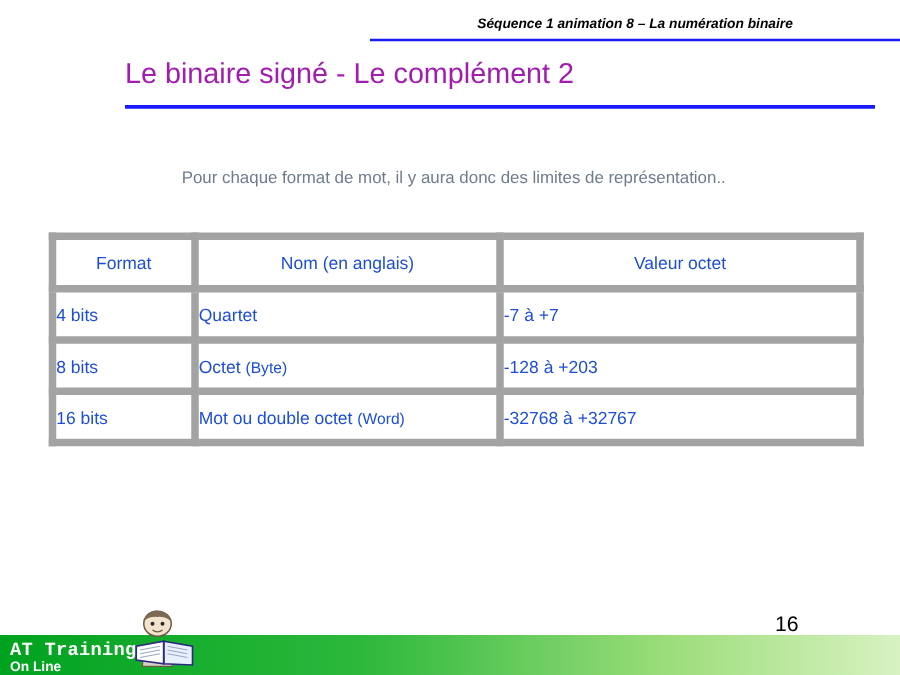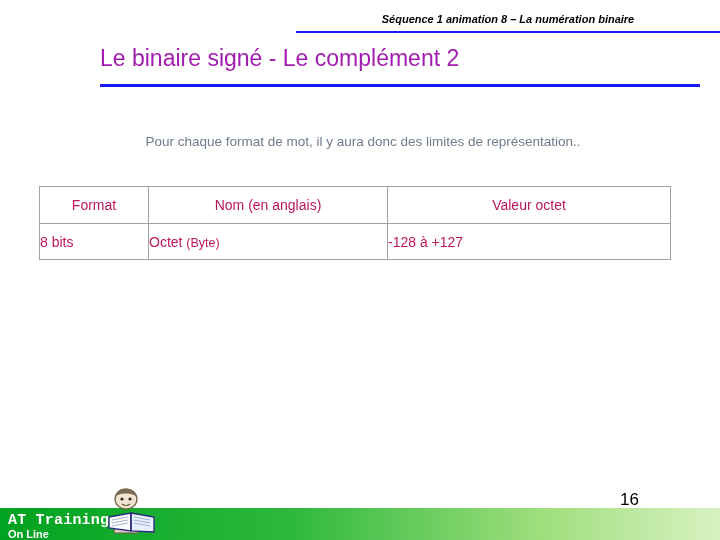--- a/index.html
+++ b/index.html
@@ -76,25 +76,25 @@
   
   .tbl {
     position: absolute;
     left: 39px;
     top: 186px;
     width: 628px;
     border-collapse: collapse;
     table-layout: fixed;
   }
   .tbl td, .tbl th {
-    border: 1px solid #a3a3a3;
+    border: 6px solid #a3a3a3;
     padding: 0;
     vertical-align: middle;
     font-weight: normal;
-    color: #be185d;
+    color: #1d4ed8;
   }
   .col-format { width: 108px; }
   .col-name   { width: 238px; }
   .col-val    { width: 282px; }
 
   .tbl thead td {
     height: 36px;
     text-align: center;
     font-size: 14px;
   }
@@ -169,23 +169,33 @@
 <table class="tbl">
   <thead>
     <tr>
       <td class="col-format">Format</td>
       <td class="col-name">Nom (en anglais)</td>
       <td class="col-val">Valeur octet</td>
     </tr>
   </thead>
   <tbody>
     <tr>
+      <td class="cell-pad-left">4 bits</td>
+      <td class="cell-pad-left-2"><span>Quartet</span><span class="small-paren"></span></td>
+      <td class="cell-pad-left-2">-7 à +7</td>
+    </tr>
+    <tr>
       <td class="cell-pad-left">8 bits</td>
       <td class="cell-pad-left-2"><span>Octet </span><span class="small-paren">(Byte)</span></td>
-      <td class="cell-pad-left-2">-128 à +127</td>
+      <td class="cell-pad-left-2">-128 à +203</td>
+    </tr>
+    <tr>
+      <td class="cell-pad-left">16 bits</td>
+      <td class="cell-pad-left-2"><span>Mot ou double octet </span><span class="small-paren">(Word)</span></td>
+      <td class="cell-pad-left-2">-32768 à +32767</td>
     </tr>
   </tbody>
 </table>
 
 <div class="page-num">16</div>
 
 <div class="green-bar"></div>
 <div class="brand">AT Training</div>
 <div class="brand-sub">On Line</div>
 

